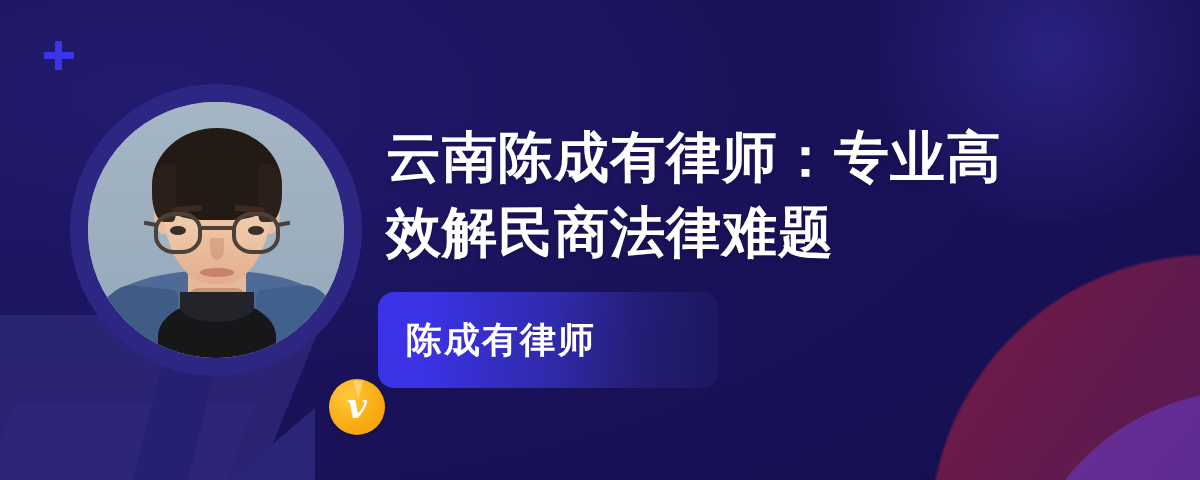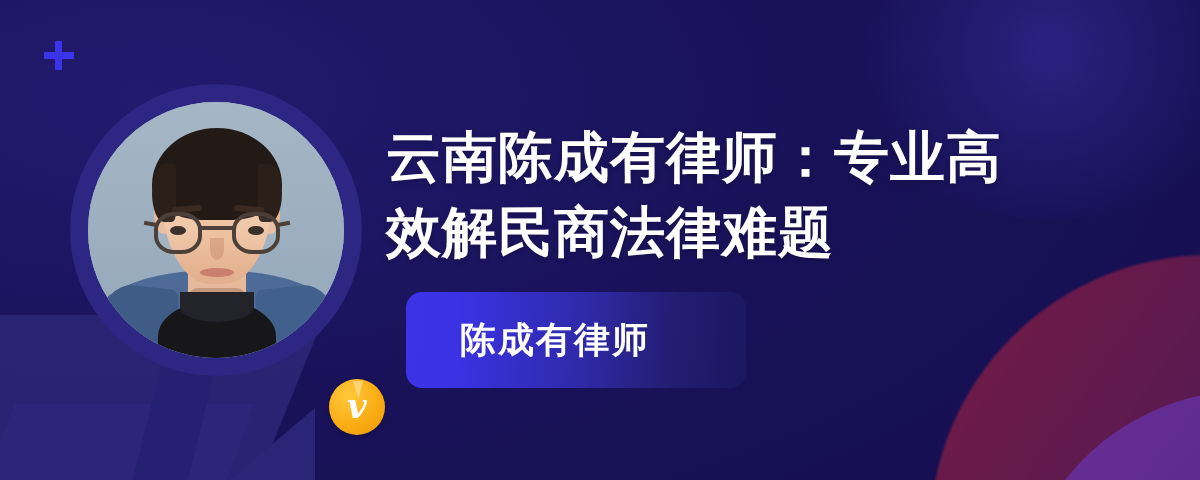--- a/index.html
+++ b/index.html
@@ -242,23 +242,22 @@
     position:absolute; left:-8px; top:292px;
     width:340px; height:96px;
     border:0; border-radius:16px;
     background:linear-gradient(95deg,#3c33e8 0%,#3a32e3 16%,#2f2aa8 52%,#231d72 78%,#1b1760 100%);
     color:#ffffff;
     font-family:"DejaVu Sans","Liberation Sans",sans-serif;
     font-size:36px;
     font-weight:700;
     letter-spacing:2px;
     text-align:left;
-    padding:0 0 0 54px;
+    padding:0 0 0 28px;
     cursor:pointer;
-    margin-left:28px;
   }
 </style>
 </head>
 <body>
 
 <div id="banner">
 
   <div class="bg-layer">
     <div class="bg-base"></div>
     <div class="tint-tr"></div>

